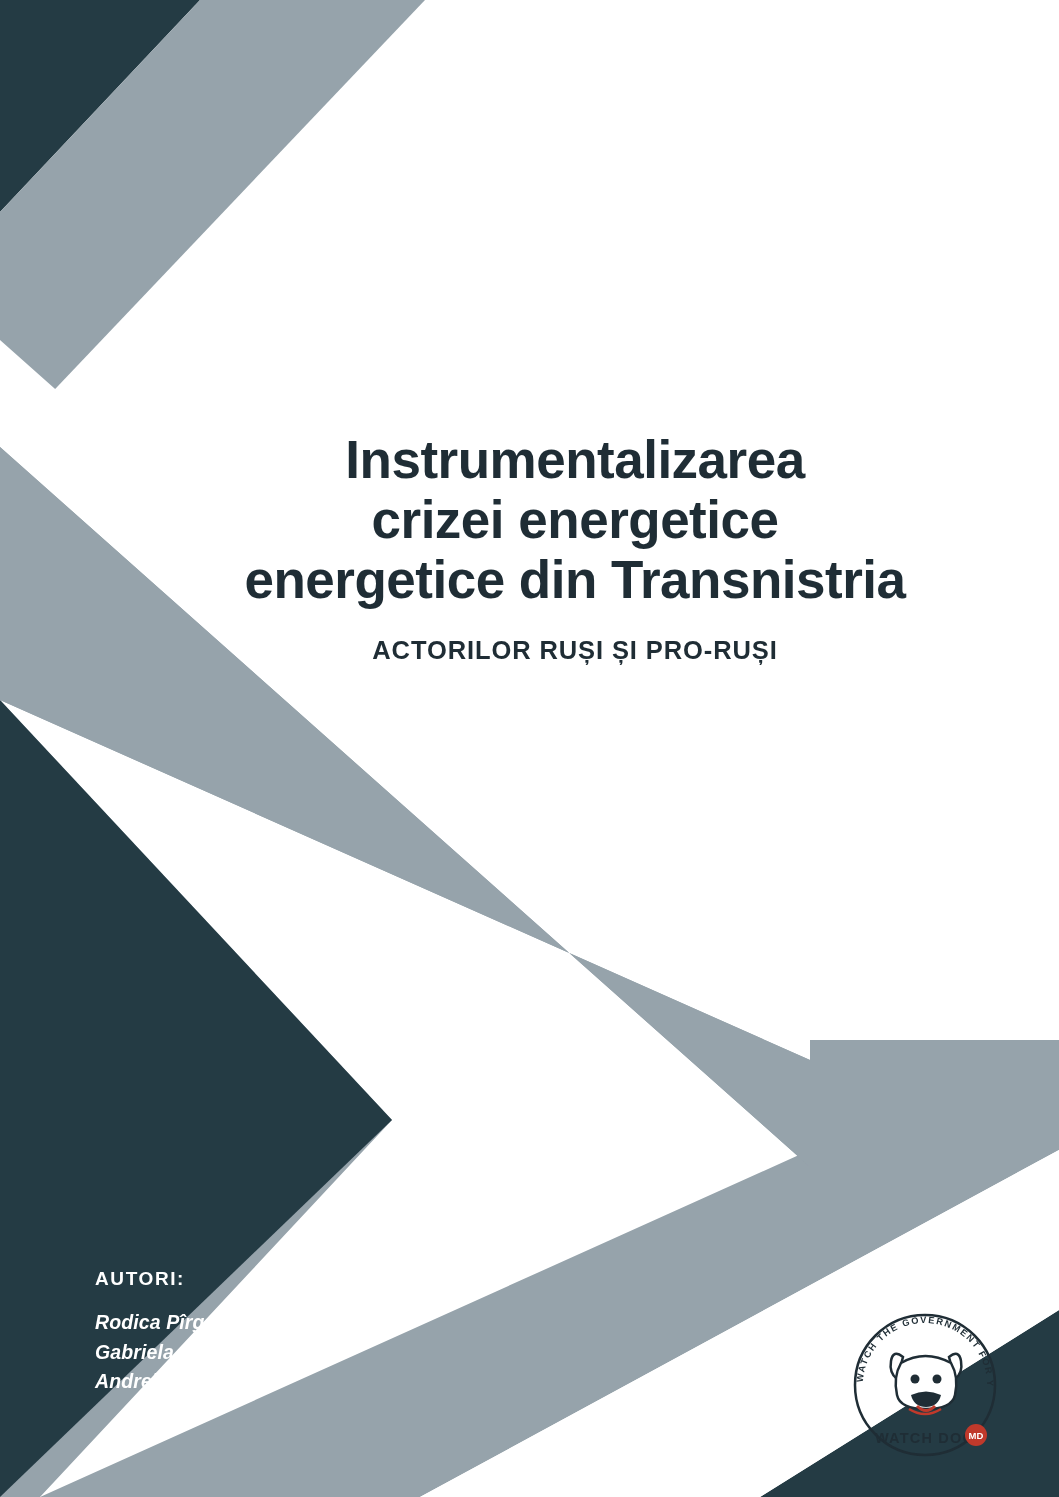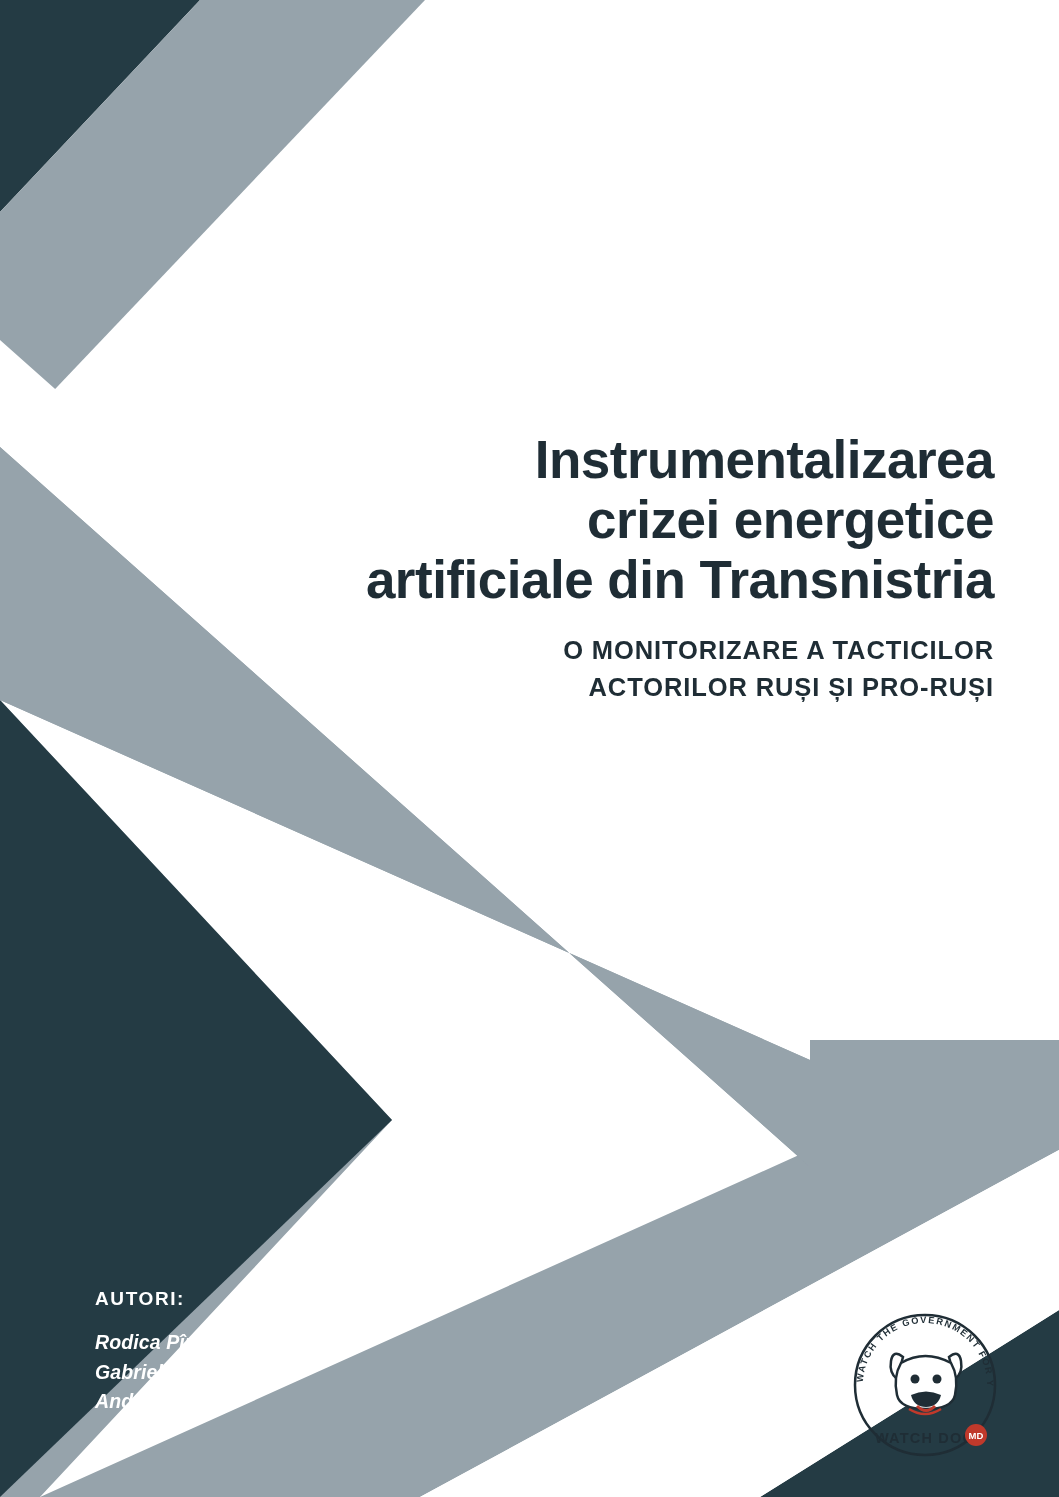--- a/index.html
+++ b/index.html
@@ -23,24 +23,24 @@
   .bg-layer {
     position: absolute;
     inset: 0;
     width: 100%;
     height: 100%;
   }
 
   
   .title-block {
     position: absolute;
-    left: 184px;
+    left: 170px;
     top: 430px;
     width: 810px;
-    text-align: right;
+    text-align: center;
   }
   .main-title {
     margin: 0;
     font-size: 53px;
     line-height: 1.13;
     font-weight: bold;
     color: #1f2d35;
     letter-spacing: -0.5px;
   }
   .main-title .tline {
@@ -66,21 +66,20 @@
     position: absolute;
     left: 95px;
     top: 1268px;
     color: #ffffff;
   }
   .authors-label {
     font-size: 19px;
     font-weight: bold;
     letter-spacing: 1.6px;
     margin-bottom: 18px;
-    margin-top: 20px;
   }
   .author-name {
     font-size: 19.5px;
     font-weight: bold;
     line-height: 1.52;
     letter-spacing: 0.1px;
     font-style: italic;
   }
 
   
@@ -174,24 +173,23 @@
     <polygon points="420,1497 760,1497 1059,1310 1059,1150" fill="#ffffff"></polygon>
 
     <polygon points="0,447 0,700 810,1060 810,1167 0,447" fill="#96a3ab"></polygon>
     <polygon points="0,700 0,447 810,1167 810,1060" fill="#96a3ab"></polygon>
   </svg>
 
   <div class="title-block">
     <h1 class="main-title">
       <span class="tline">Instrumentalizarea</span>
       <span class="tline">crizei energetice</span>
-      <span class="tline">artificiale din Transnistria</span>
+      <span class="tline">energetice din Transnistria</span>
     </h1>
     <p class="subtitle">
-      <span class="sline">O MONITORIZARE A TACTICILOR</span>
       <span class="sline">ACTORILOR RUȘI ȘI PRO-RUȘI</span>
     </p>
   </div>
 
   <div class="authors">
     <div class="authors-label">AUTORI:</div>
     <div class="author-name">Rodica Pîrgari</div>
     <div class="author-name">Gabriela Revenco</div>
     <div class="author-name">Andrei Rusu</div>
   </div>

